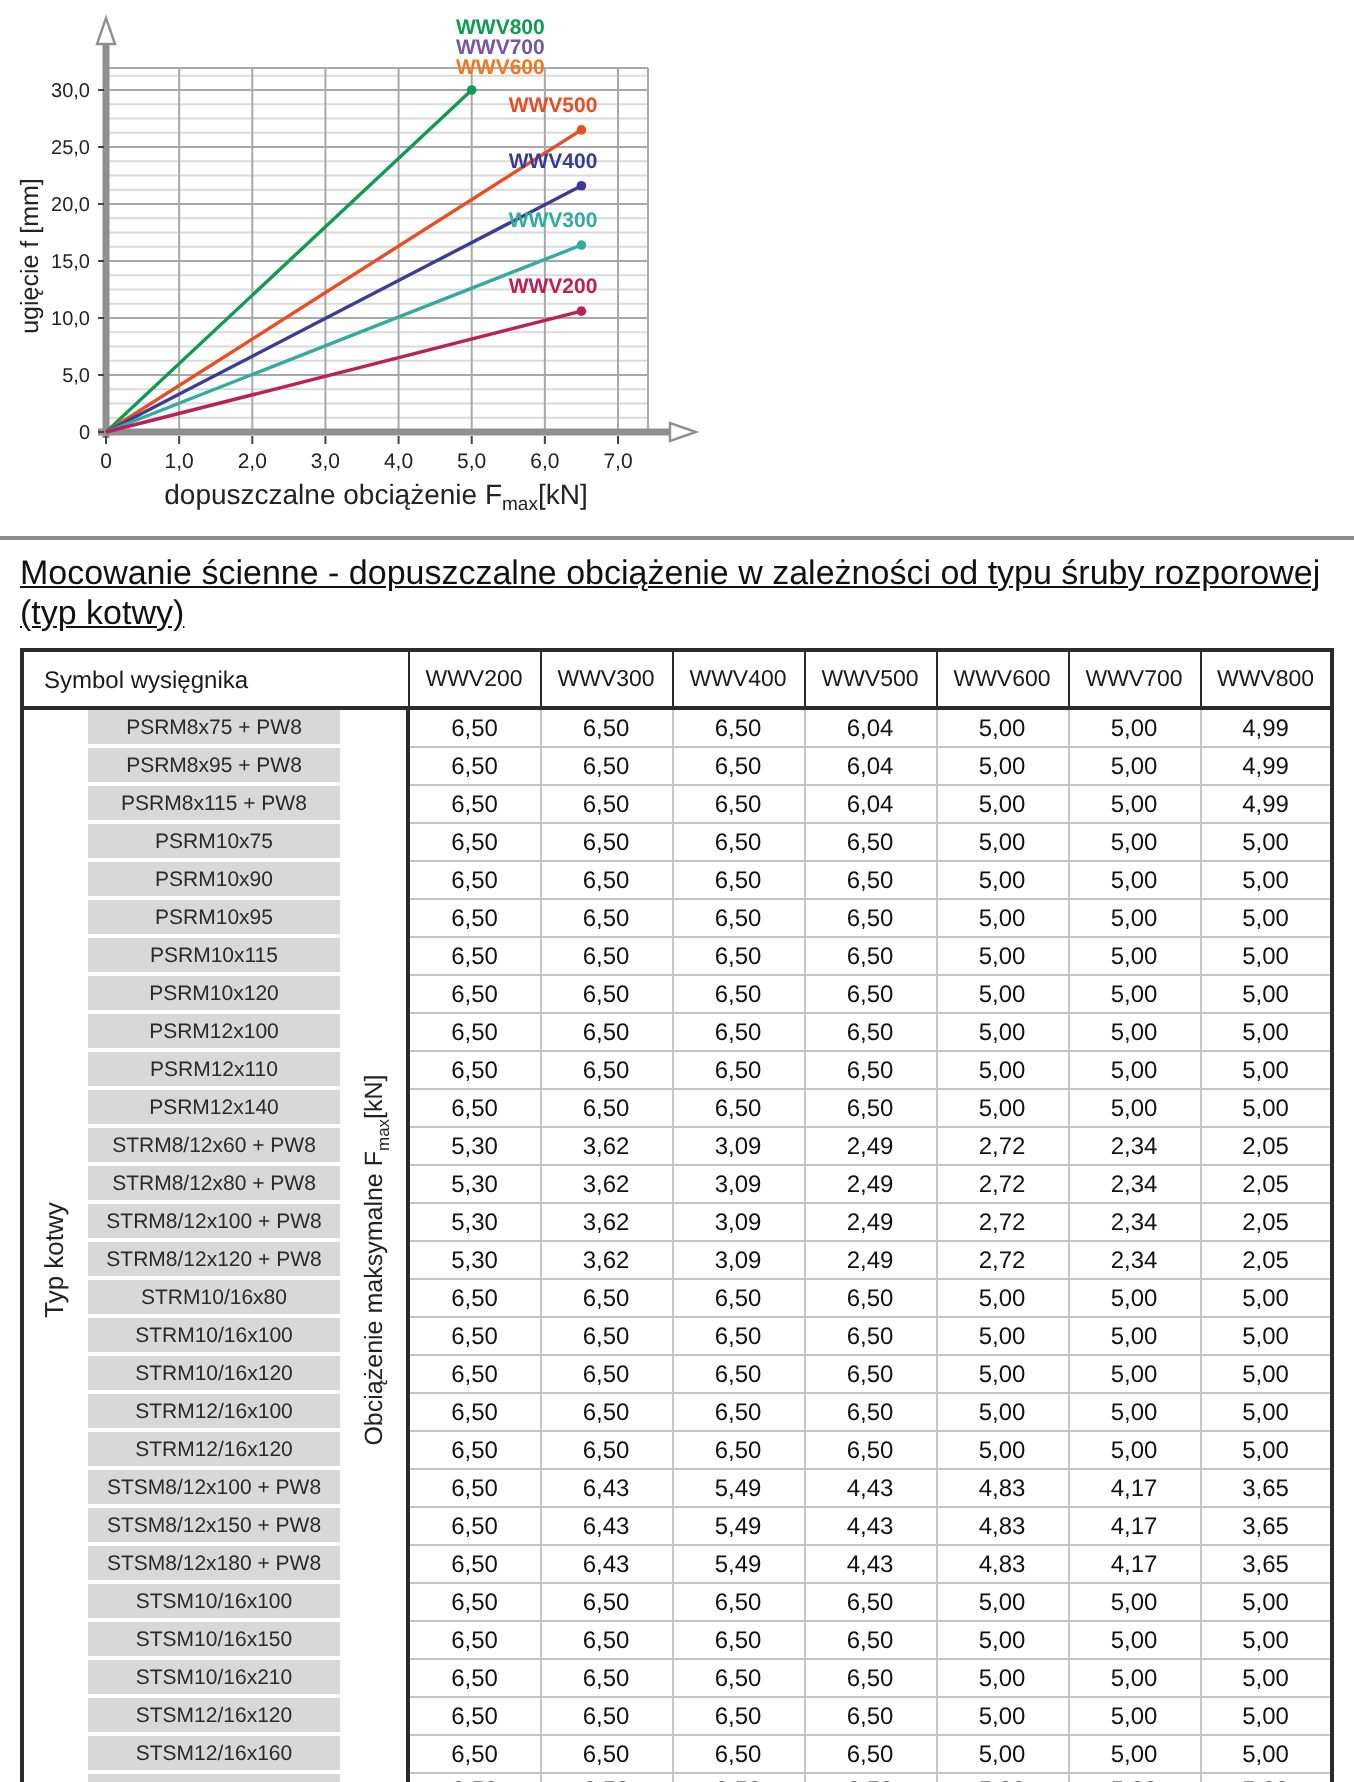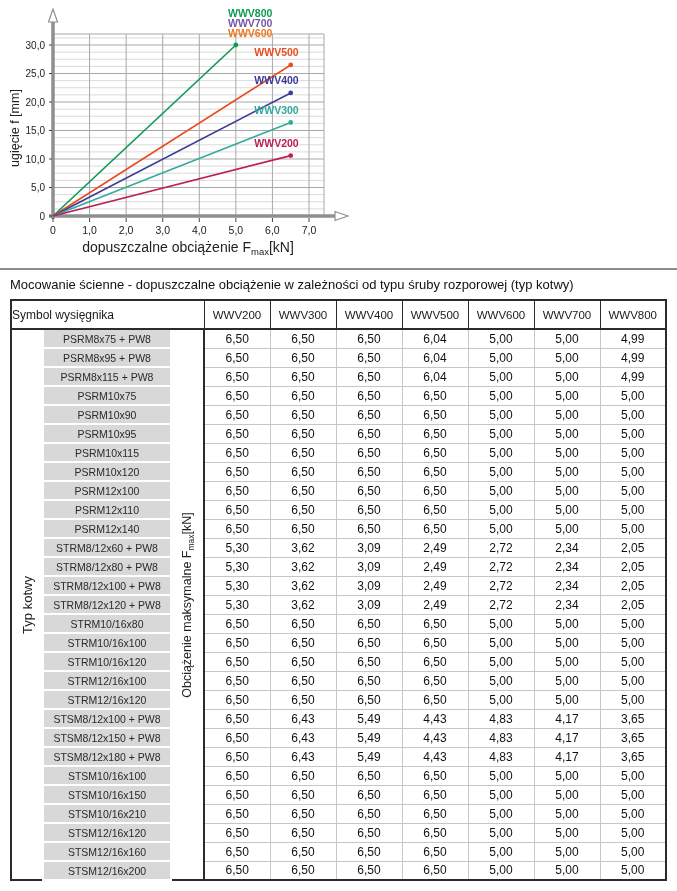--- a/index.html
+++ b/index.html
@@ -6,21 +6,21 @@
   .page{
     position:relative;
     width:677px;height:891px;
     background:#fff;
     font-family:"Liberation Sans",sans-serif;
     color:#1a1a1a;
     overflow:hidden;
   }
   #chart{display:block;margin:6px 0 0 6px;}
   .rule{border:none;border-top:2px solid #8c8c8c;margin:0;}
-  .caption{margin:7px 0 7px 10px;font-size:13px;color:#111;}
+  .caption{margin:7px 0 7px 10px;font-size:17px;color:#111;text-decoration:underline;}
   .footer{margin:9px 0 0 10px;font-size:11.5px;color:#111;}
   table.loads{
     border-collapse:collapse;
     margin-left:10px;
     table-layout:fixed;
     width:655px;
     border:2px solid #2b2b2b;
   }
   col.c-typ{width:32px;}
   col.c-lab{width:128px;}
@@ -29,21 +29,21 @@
   thead th{
     border:1px solid #2b2b2b;
     border-bottom:2px solid #2b2b2b;
     height:27px;
     font-weight:normal;
     font-size:11.5px;
     background:#fff;
     text-align:center;
     padding:0;
   }
-  th.sym{text-align:left;font-size:12px;}
+  th.sym{text-align:left;padding-left:10px;font-size:12px;}
   tbody td{height:17px;padding:0;}
   td.typ{background:#fff;position:relative;border-right:0;}
   td.vload{background:#fff;position:relative;border-right:2px solid #2b2b2b;}
   .vtext{
     position:absolute;left:50%;top:50%;
     transform:translate(-50%,-50%) rotate(-90deg);
     white-space:nowrap;
   }
   .typlab{font-size:13px;color:#222;}
   .loadlab{font-size:12.5px;color:#222;}

